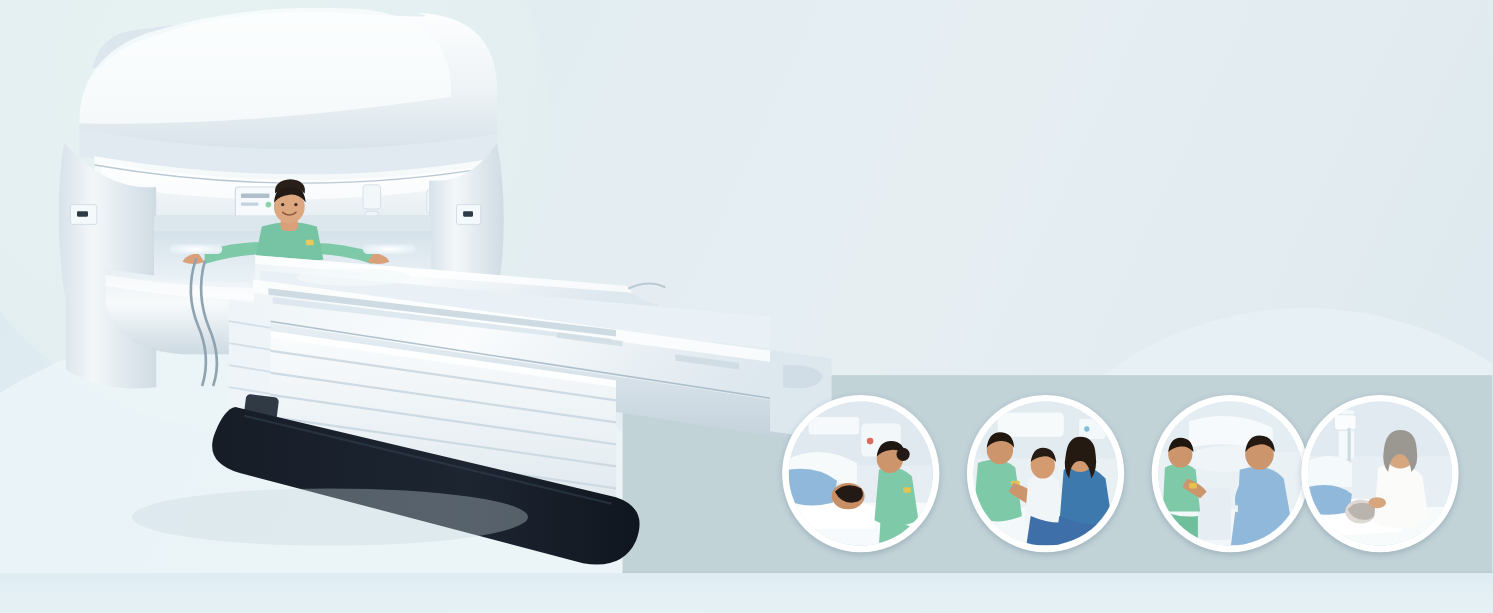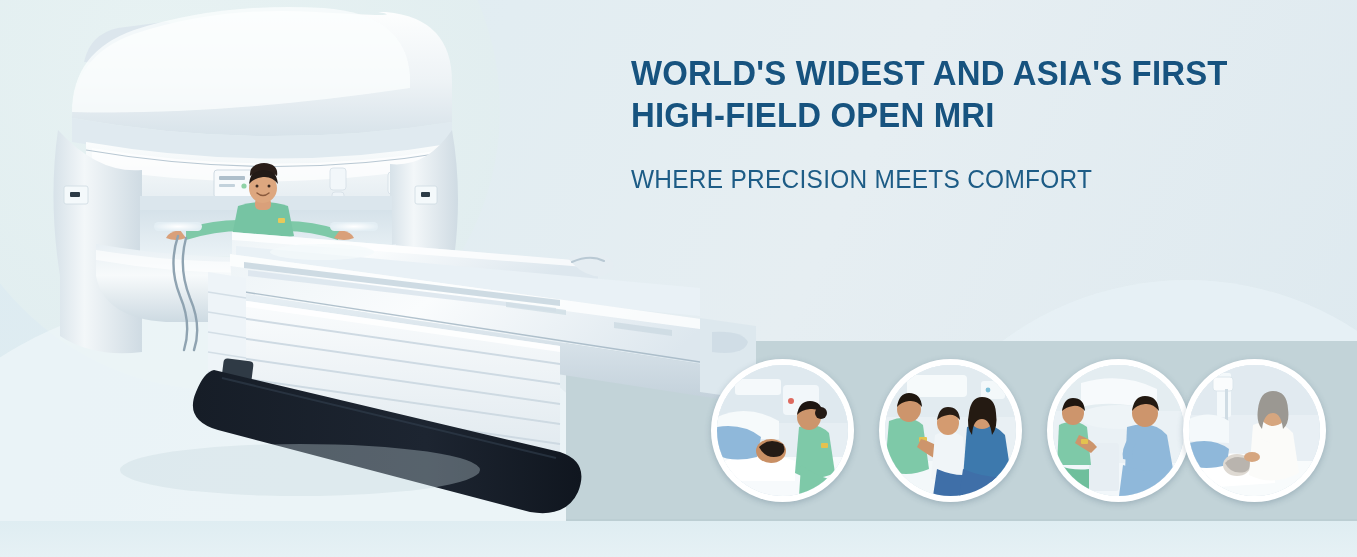--- a/index.html
+++ b/index.html
@@ -288,27 +288,20 @@
 
     <g>
       <path d="M214 370 L560 452 q30 10 18 40 q-12 26 -48 20 L218 430 q-34 -10 -22 -38 q8 -20 18 -22z" fill="url(#baseGrad)"></path>
       <path d="M222 378 L556 458" fill="none" stroke="#32404e" stroke-width="2" opacity=".6"></path>
     </g>
 
     <ellipse cx="300" cy="470" rx="180" ry="26" fill="#c6d6dd" opacity=".35"></ellipse>
   </svg>
   </div>
 
-  <div class="copy">
-    <h1 class="headline">
-      <span>WORLD'S WIDEST AND ASIA'S FIRST</span><br>
-      <span>HIGH-FIELD OPEN MRI</span>
-    </h1>
-    <p class="subhead">WHERE PRECISION MEETS COMFORT</p>
-  </div>
 
   <div class="photo-row">
 
     <div class="photo p1">
       <div class="inner">
         <svg width="131" height="131" viewBox="0 0 131 131">
           <rect width="131" height="131" fill="#e6eef3"></rect>
           <rect x="0" y="0" width="131" height="58" fill="#dfe9ef"></rect>
           <rect x="18" y="14" width="46" height="16" rx="3" fill="#f5f9fb"></rect>
           <rect x="66" y="20" width="36" height="30" rx="4" fill="#f2f7fa"></rect>

